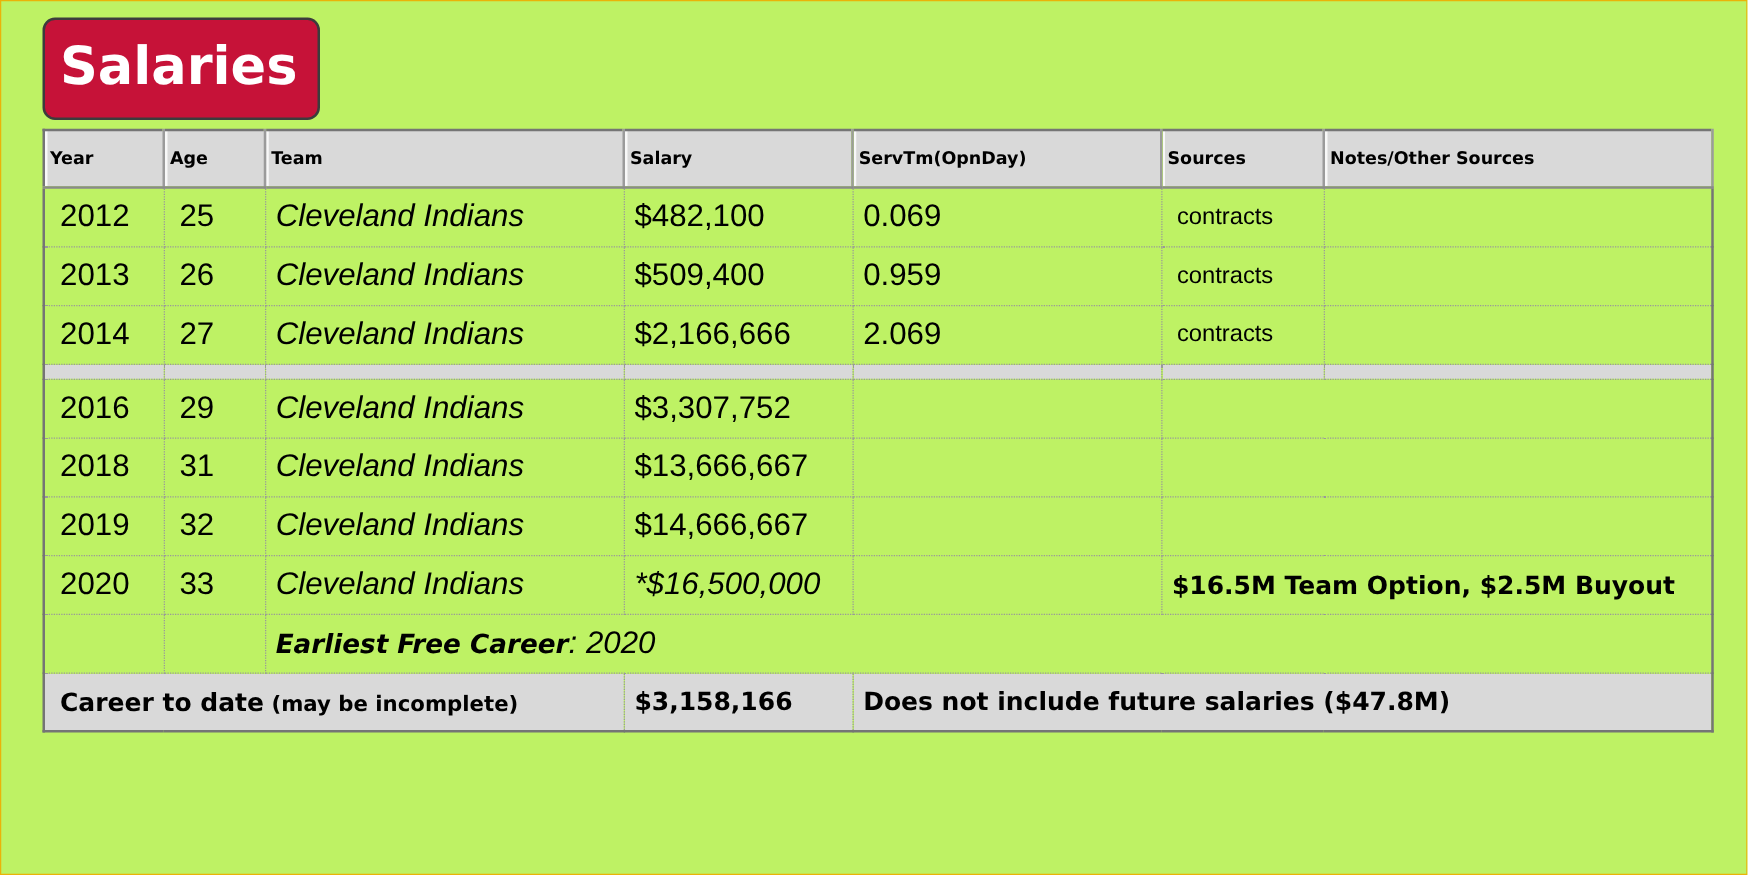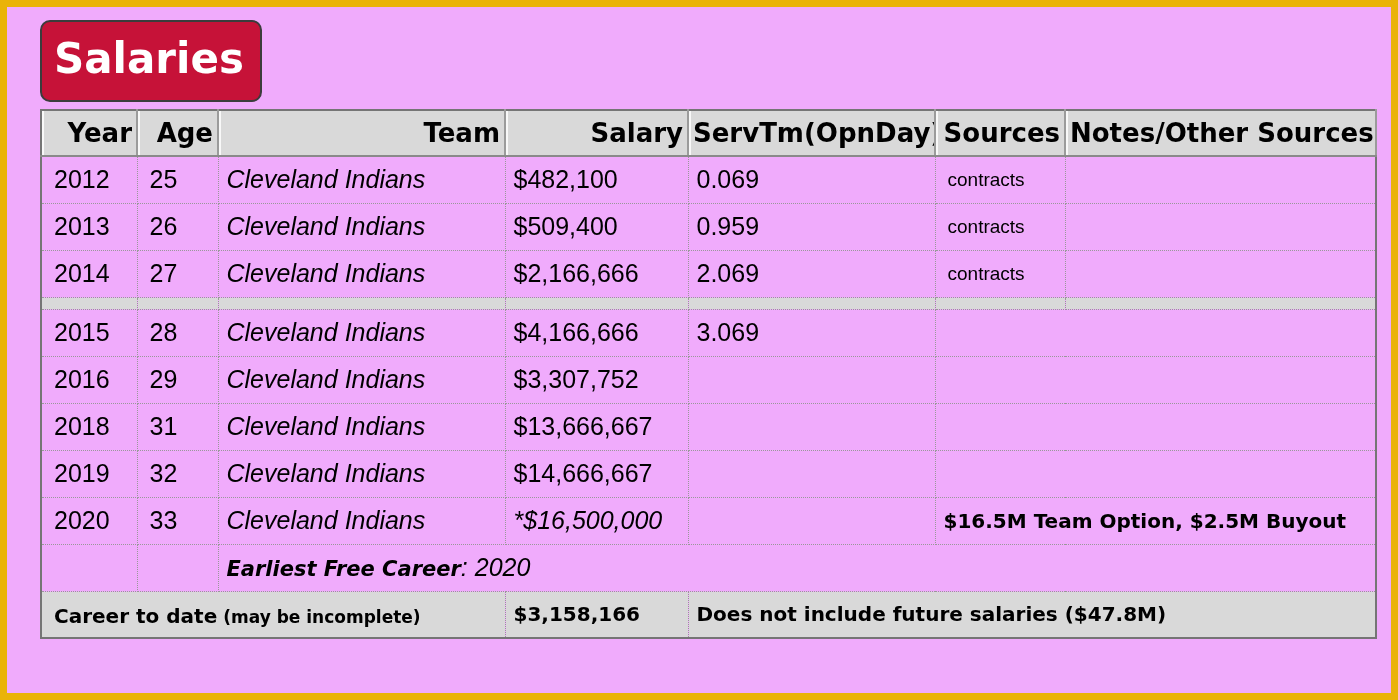--- a/index.html
+++ b/index.html
@@ -1,34 +1,34 @@
 <!DOCTYPE html>
 <html><head>
 <meta charset="utf-8">
 <style>
   html,body { margin:0; padding:0; background:#fff; }
   .page {
     position:relative; width:1398px; height:700px; box-sizing:border-box;
-    border:7px solid #eab308; background:#f0abfc; overflow:hidden;
+    border:1px solid #eab308; background:#bef264; overflow:hidden;
     font-family:"Liberation Sans", sans-serif;
   }
   .badge {
     display:inline-block; margin:13px 0 0 33px;
     background:#C61238; border:2px solid #3c3c3c; border-radius:10px;
     color:#fff; font-family:"DejaVu Sans", sans-serif; font-weight:bold;
     font-size:42px; line-height:1.16; padding:13px 16px 16px 12px;
   }
   table.salaries {
     border-collapse:collapse; table-layout:fixed;
     width:1335px; margin:7px 0 0 33px;
     border:2px solid #757575;
   }
   th {
     background:#d9d9d9; font-family:"DejaVu Sans", sans-serif; font-weight:bold;
-    font-size:26px; color:#000; height:44px; text-align:right;
+    font-size:14px; color:#000; height:44px; text-align:left;
     border-right:2px solid #9b9b9b; border-bottom:2px solid #8a8a8a;
     box-shadow: inset 2px 0 0 rgba(255,255,255,0.8);
     padding:0 4px; overflow:hidden; white-space:nowrap;
   }
   td {
     font-size:25px; color:#000; vertical-align:middle;
     border:1px dotted #999; padding:0 8px;
     overflow:hidden; white-space:nowrap;
   }
   tr.data td { height:46px; }
@@ -111,28 +111,20 @@
         <td></td>
           <td></td>
         <td></td>
           <td></td>
         <td></td>
           <td></td>
         <td></td>
       </tr>
 
       <tr class="data">
-        <td class="al">2015</td>
-        <td class="al">28</td>
-        <td class="al-s">Cleveland Indians</td>
-        <td class="ar">$4,166,666</td>
-        <td class="ar">3.069</td>
-        <td colspan="2"></td>
-      </tr>
-      <tr class="data">
         <td class="al">2016</td>
         <td class="al">29</td>
         <td class="al-s">Cleveland Indians</td>
         <td class="ar">$3,307,752</td>
         <td class="ar"></td>
         <td colspan="2"></td>
       </tr>
       <tr class="data">
         <td class="al">2018</td>
         <td class="al">31</td>

